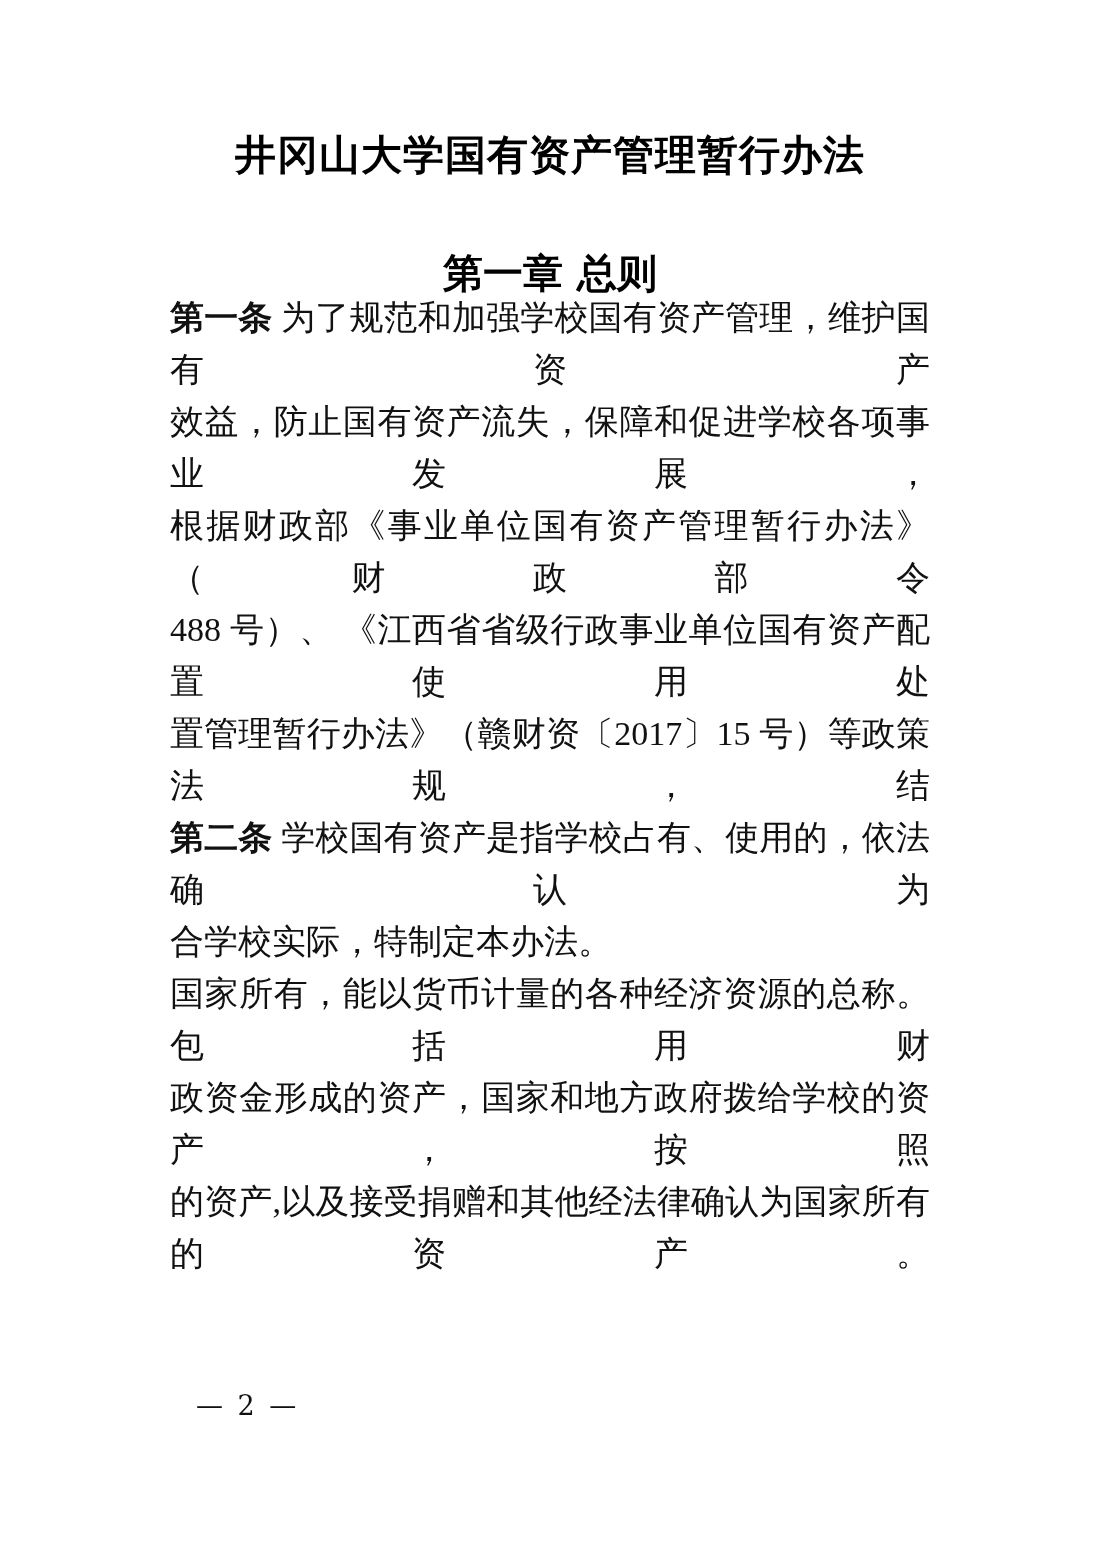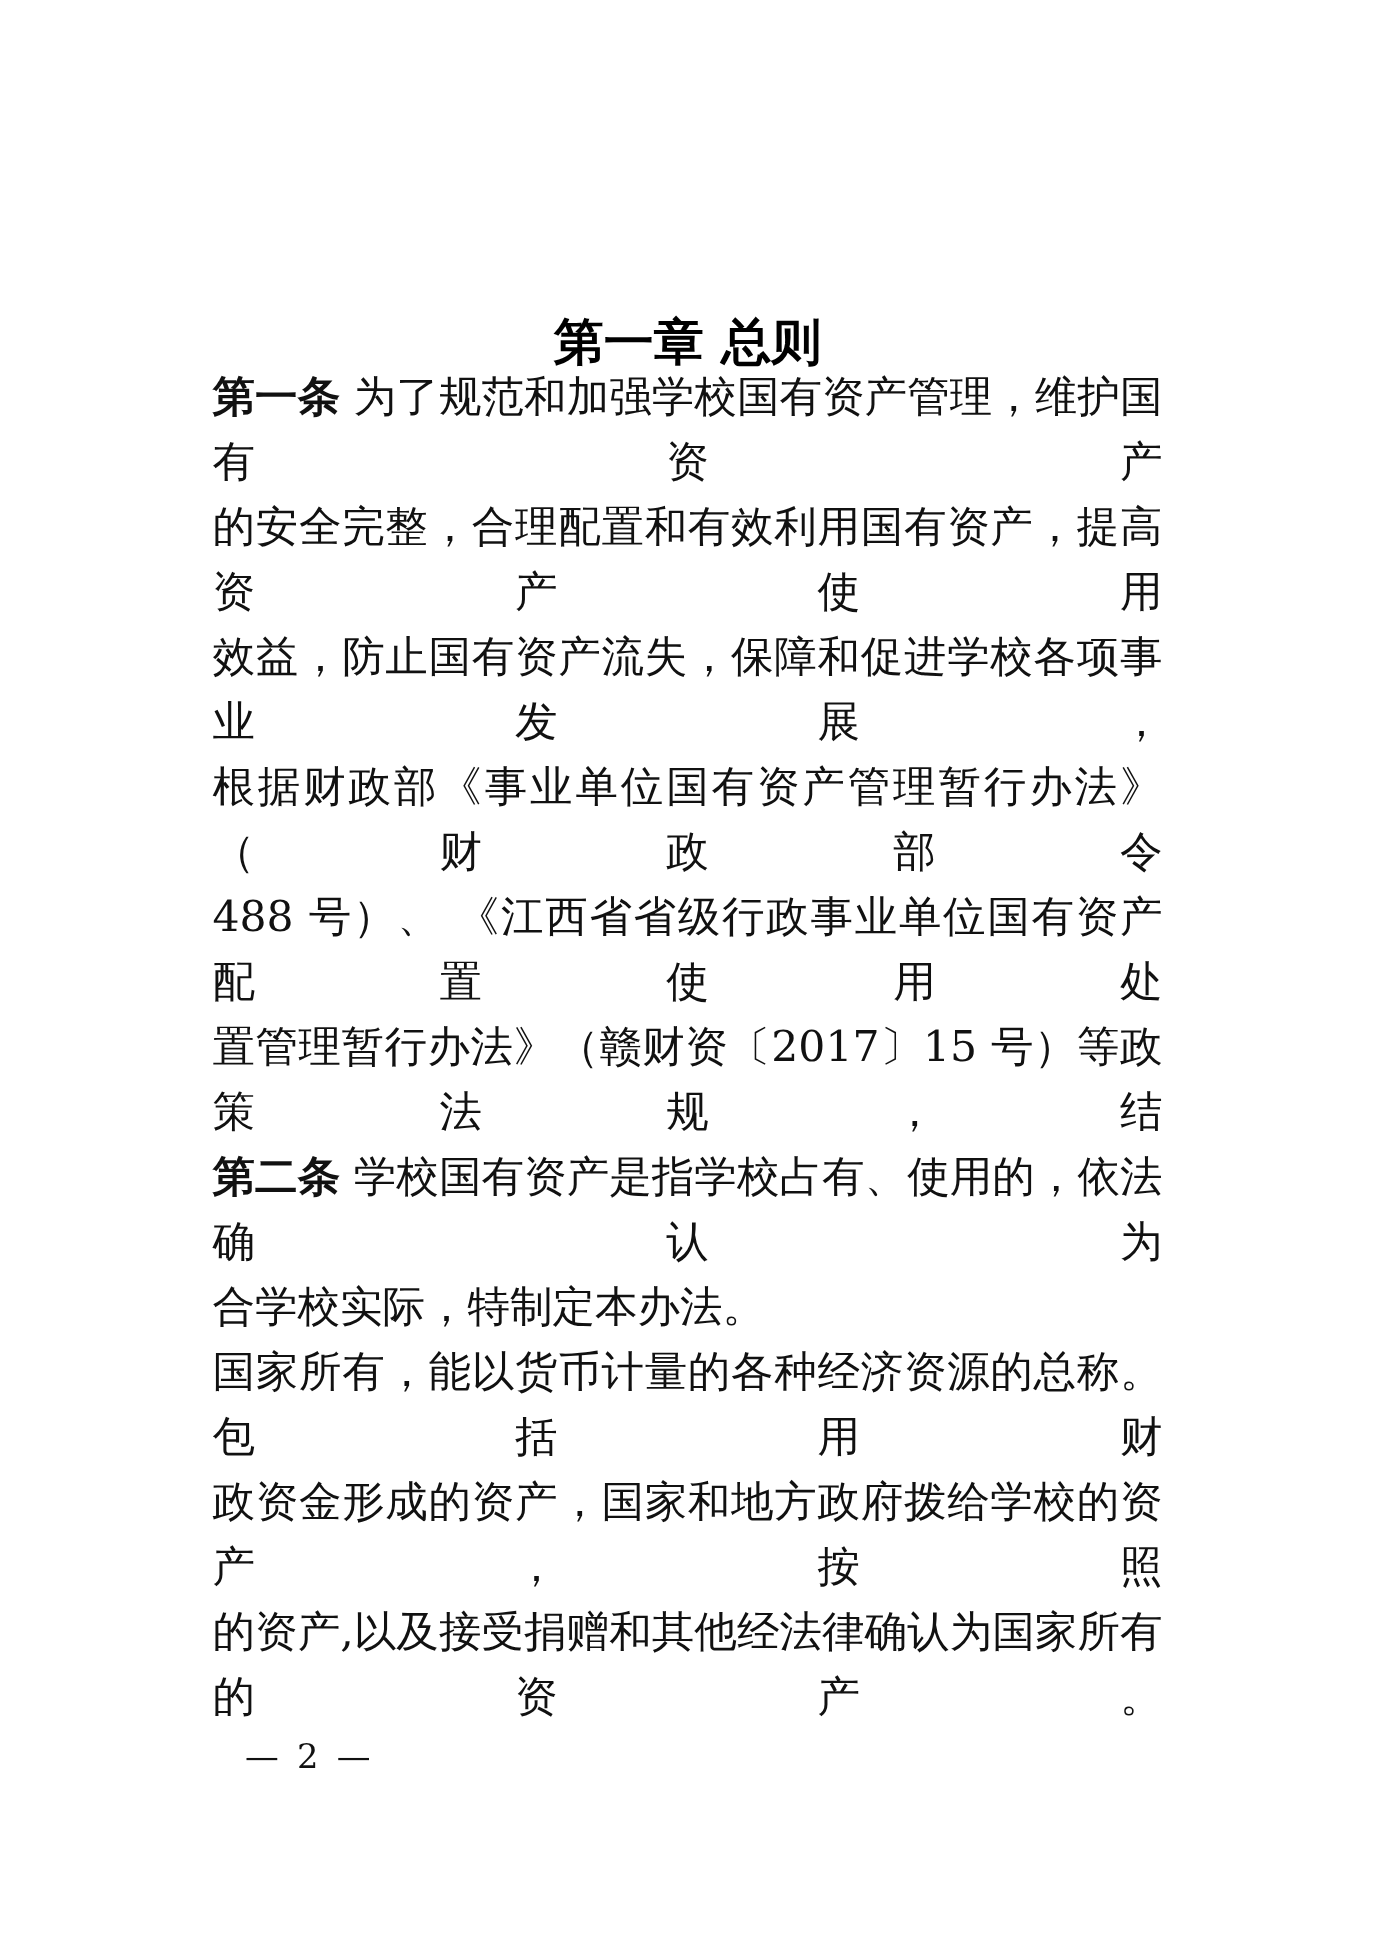--- a/index.html
+++ b/index.html
@@ -43,20 +43,21 @@
     top: 292px;
     width: 760px;
     font-size: 34px;
     line-height: 52px;
     color: #111111;
   }
   .line {
     width: 100%;
     white-space: nowrap;
     text-align: justify;
+    font-family: Liberation Serif, serif;
   }
   
   .line.j {
     white-space: normal;
     text-align: justify;
     text-align-last: justify;
     text-justify: inter-character;
   }
   .b {
     font-weight: bold;
@@ -67,26 +68,26 @@
     top: 1390px;
     font-size: 27px;
     letter-spacing: 3px;
     color: #111111;
   }
 </style>
 </head>
 <body>
 
 <div id="page">
+  <div class="doc-title">井冈山大学国有资产管理暂行办法</div>
 
   <div class="chapter-heading">第一章 总则</div>
 
   <div class="body-text">
       <div class="line j"><span class="b">第一条</span><span> 为了规范和加强学校国有资产管理，维护国有资产</span></div>
-      <div class="line j"><span>的安全完整，合理配置和有效利用国有资产，提高资产使用</span></div>
       <div class="line j"><span>效益，防止国有资产流失，保障和促进学校各项事业发展，</span></div>
       <div class="line j"><span>根据财政部《事业单位国有资产管理暂行办法》（财政部令</span></div>
       <div class="line j"><span>488 号）、 《江西省省级行政事业单位国有资产配置使用处</span></div>
       <div class="line j"><span>置管理暂行办法》（赣财资〔2017〕15 号）等政策法规，结</span></div>
       <div class="line j"><span class="b">第二条</span><span> 学校国有资产是指学校占有、使用的，依法确认为</span></div>
       <div class="line"><span>合学校实际，特制定本办法。</span></div>
       <div class="line j"><span>国家所有，能以货币计量的各种经济资源的总称。包括用财</span></div>
       <div class="line j"><span>政资金形成的资产，国家和地方政府拨给学校的资产，按照</span></div>
       <div class="line j"><span>的资产,以及接受捐赠和其他经法律确认为国家所有的资产。</span></div>
     </div>

